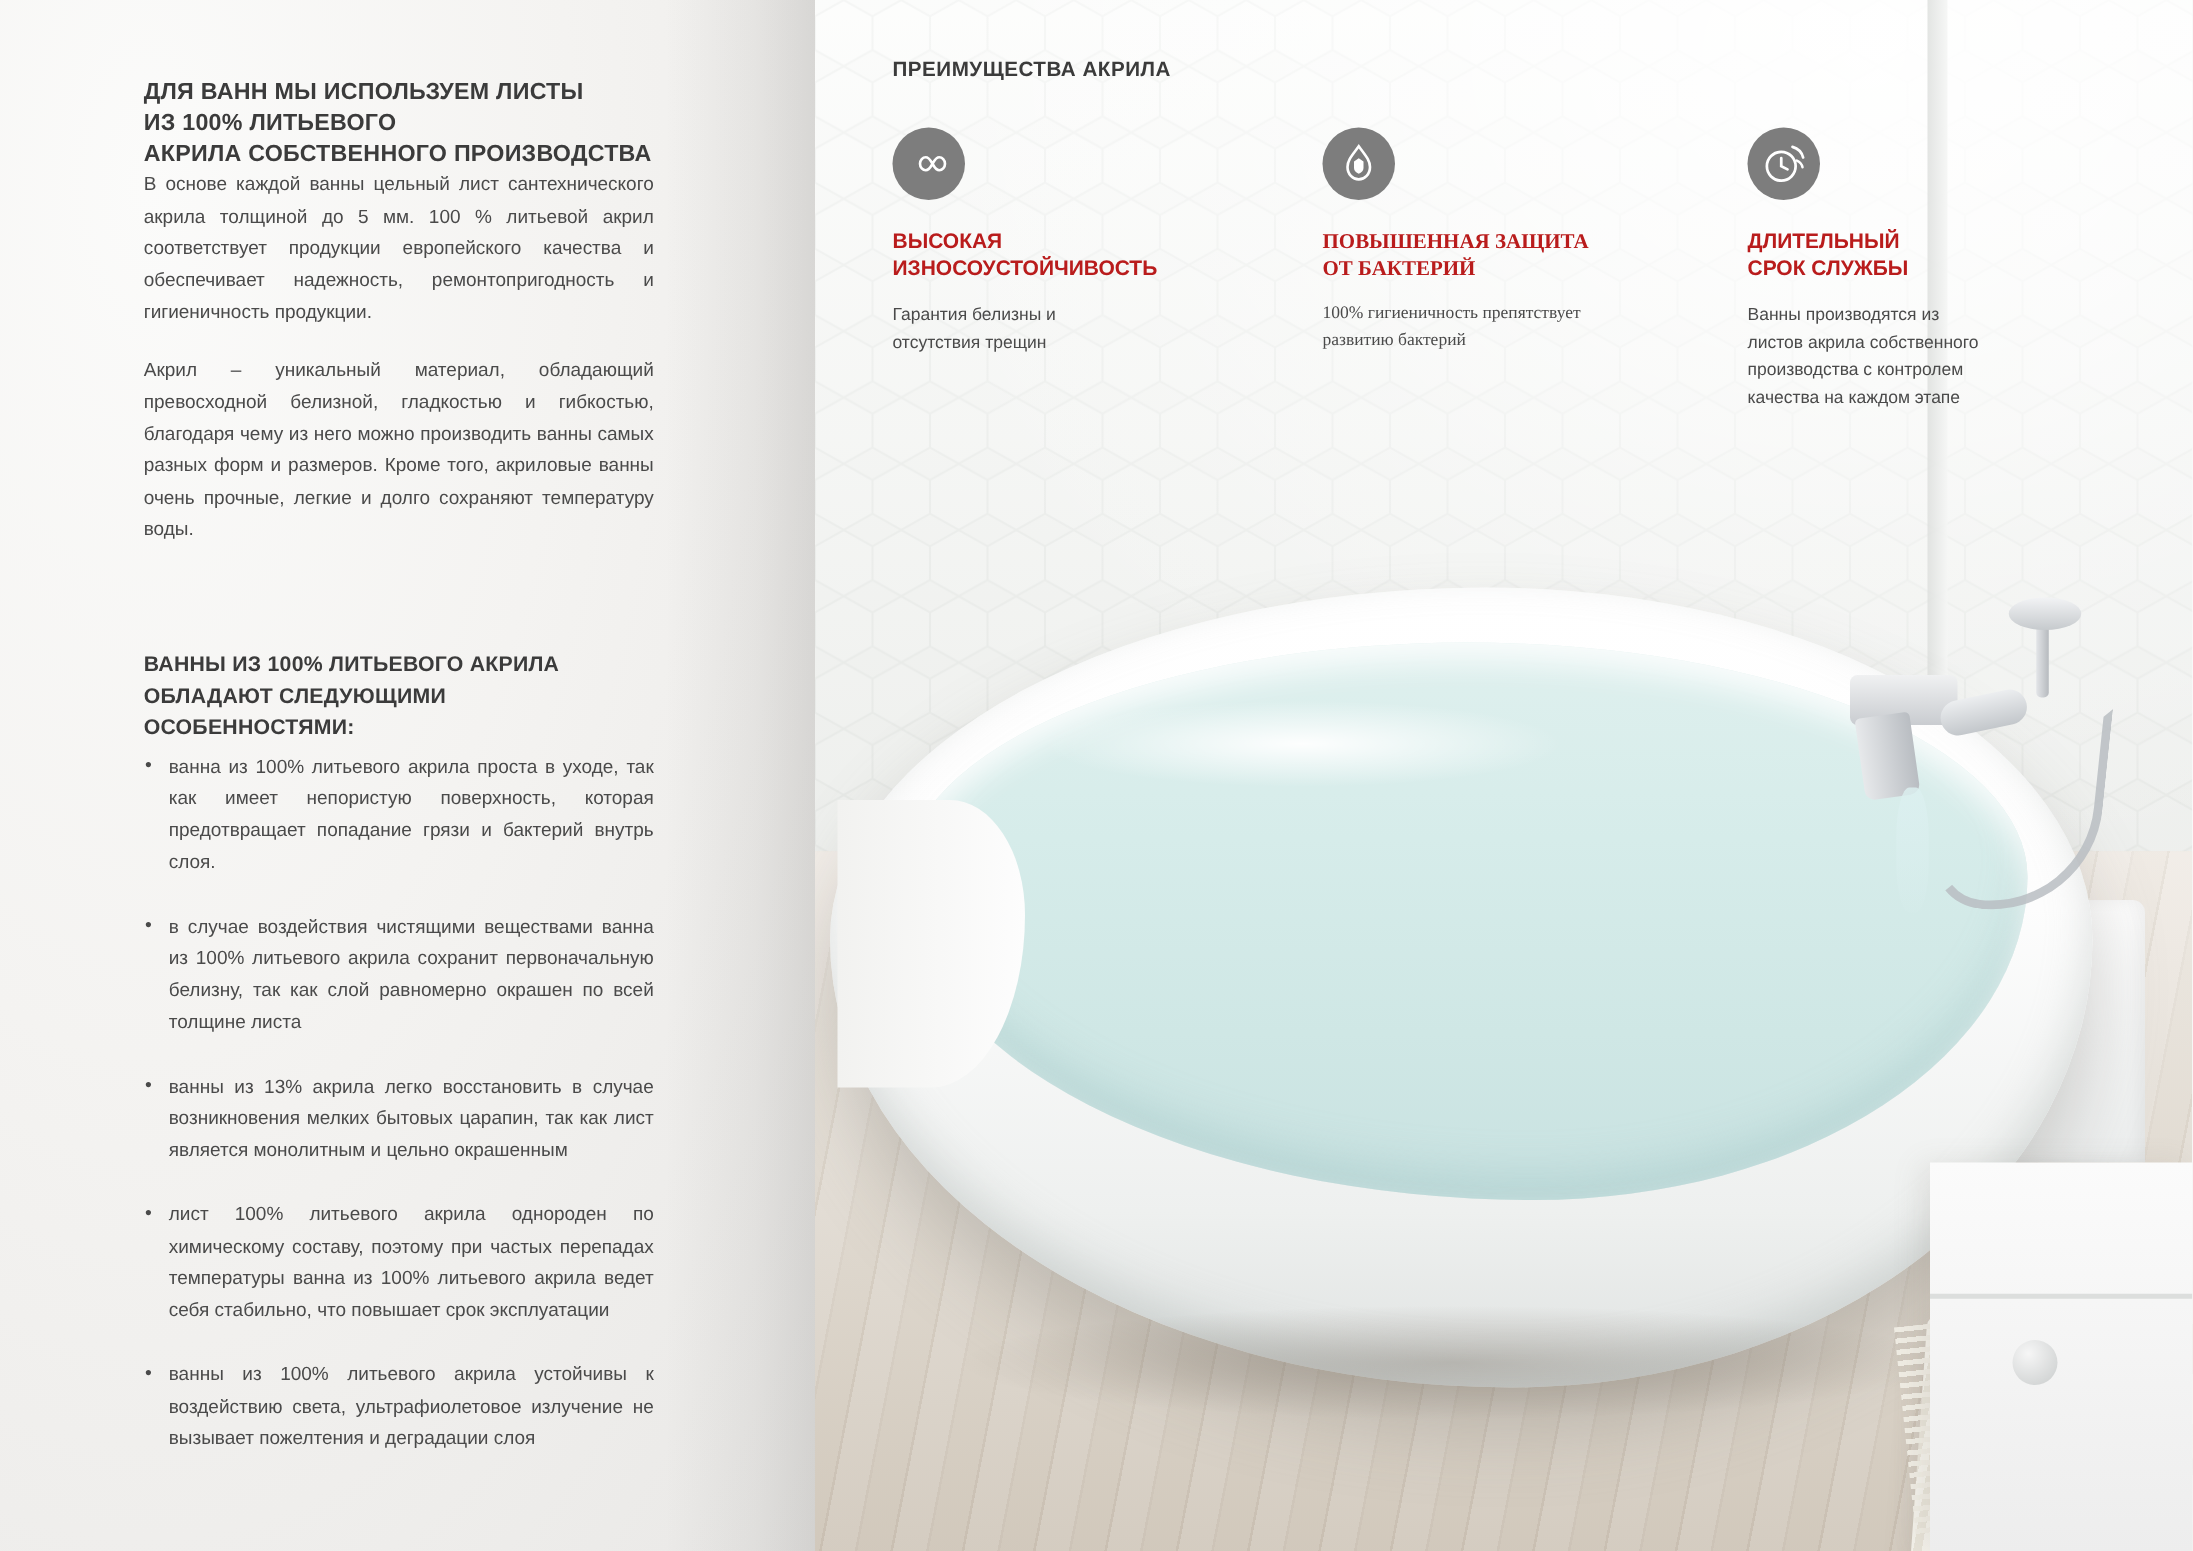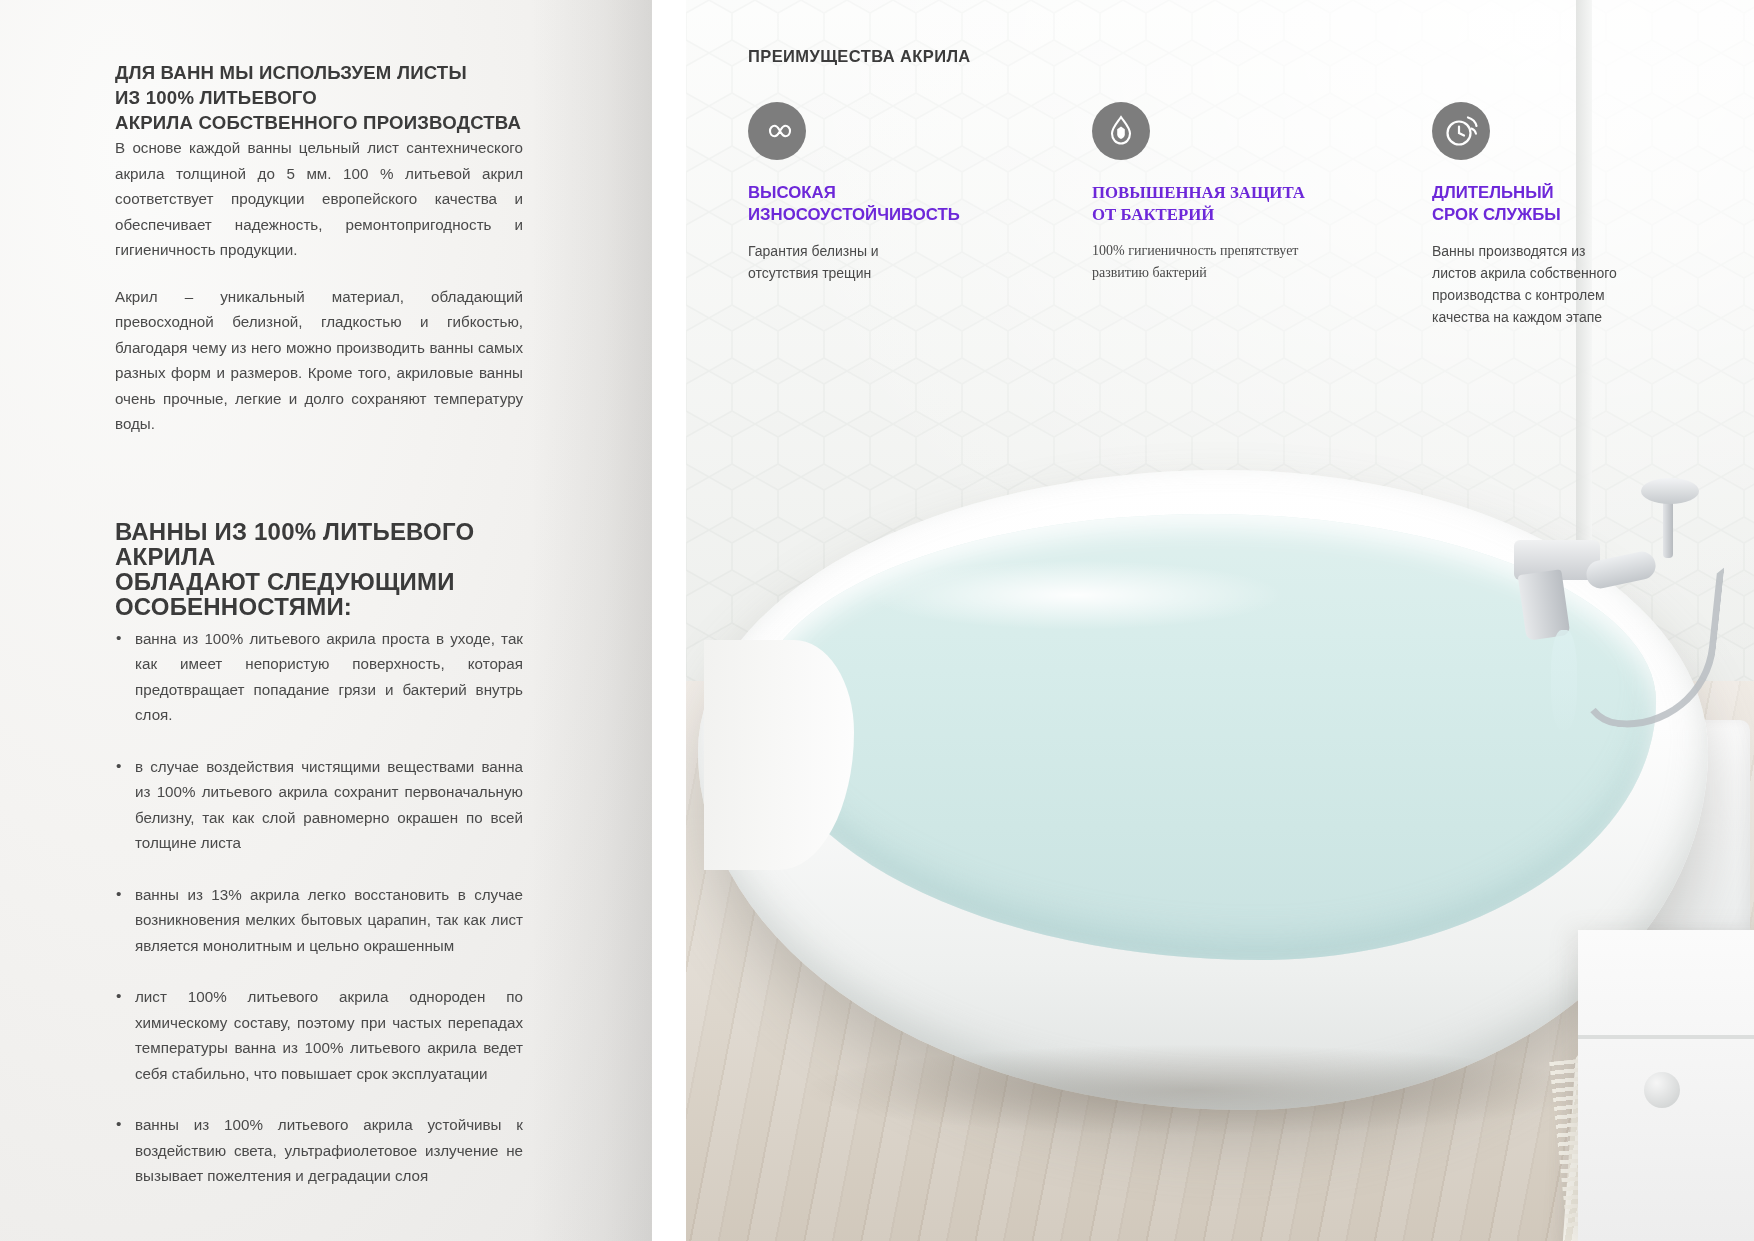--- a/index.html
+++ b/index.html
@@ -8,21 +8,20 @@
     height: 1241px;
     font-family: "Liberation Sans", sans-serif;
     background: #ffffff;
     overflow: hidden;
   }
   .page {
     position: relative;
     width: 1464px;
     height: 1241px;
     display: flex;
-    gap: 34px;
   }
 
   
   .left-col {
     position: relative;
     width: 652px;
     height: 1241px;
     background:
       radial-gradient(ellipse at 18% 12%, #fbfbfa 0%, #f4f3f1 45%, #eeedeb 75%, #e9e8e6 100%);
     flex: 0 0 652px;
@@ -56,21 +55,21 @@
     font-size: 15.2px;
     line-height: 25.5px;
     color: #4a4a4a;
     text-align: justify;
   }
   p.body.tight { margin-top: 21px; }
 
   .section-gap { height: 82px; }
 
   h2.block-title.second {
-    font-size: 24px;
+    font-size: 17px;
     line-height: 25px;
   }
 
   ul.bullets { list-style: none; margin-top: 7px; }
   ul.bullets li {
     position: relative;
     font-size: 15.2px;
     line-height: 25.5px;
     color: #4a4a4a;
     text-align: justify;
@@ -344,21 +343,21 @@
     background: #7d7d7d;
     display: flex;
     align-items: center;
     justify-content: center;
     margin-bottom: 22px;
   }
   .feature h3 {
     font-size: 16.8px;
     line-height: 22px;
     font-weight: bold;
-    color: #6d28d9;
+    color: #b91c1c;
     white-space: pre-line;
     margin-bottom: 14px;
   }
   .feature p {
     font-size: 14px;
     line-height: 22px;
     color: #4a4a4a;
     white-space: pre-line;
   }
   .spacer-1 { width: 34px; flex: 0 0 34px; }

